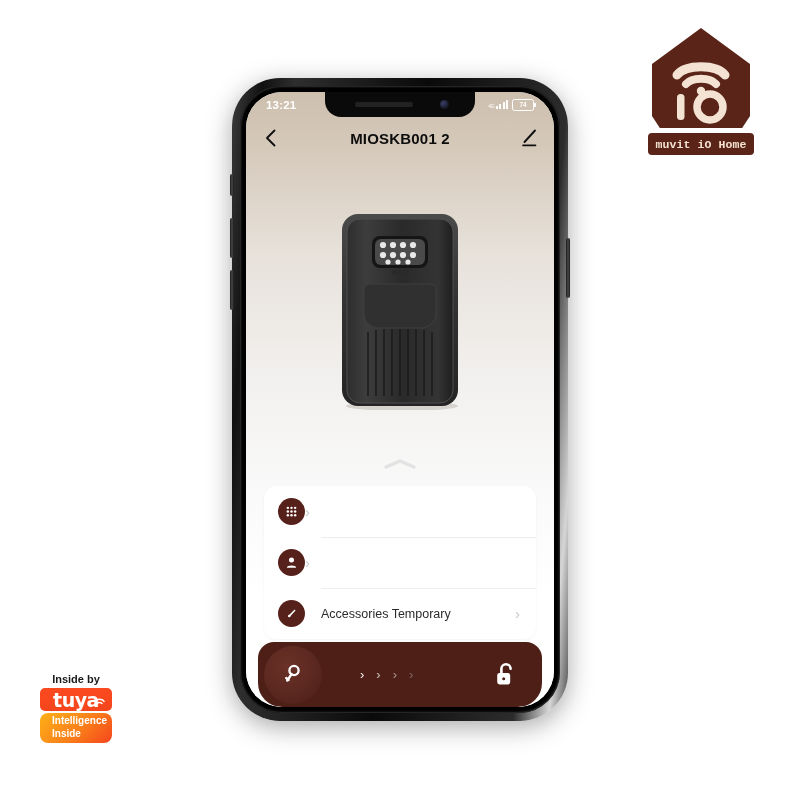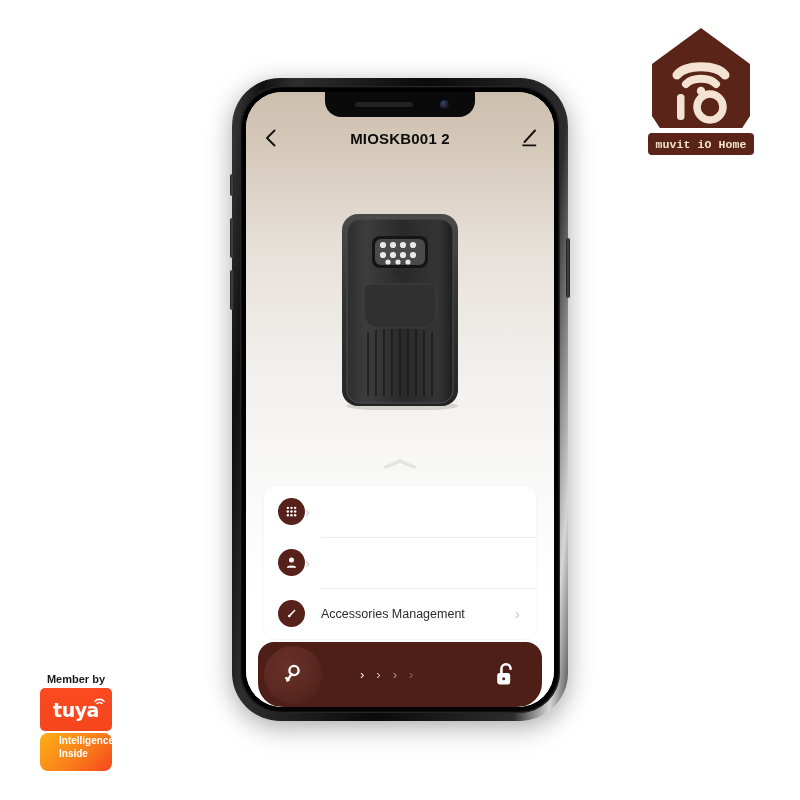--- a/index.html
+++ b/index.html
@@ -25,33 +25,33 @@
   }
   #brand-logo .plate span{
     color:#f4e3d2;font-size:11.5px;font-weight:bold;letter-spacing:.1px;
     font-family:Liberation Mono, monospace;
   }
 
   
   #tuya-badge{position:absolute;left:40px;top:673px;width:72px;height:78px;}
   #tuya-badge .pb{font-size:11px;color:#1a1a1a;text-align:center;line-height:13px;font-weight:bold;}
   #tuya-badge .tuya-box{
-    margin-top:2px;height:43px;border-radius:5px;
+    margin-top:2px;height:23px;border-radius:5px;
     background:linear-gradient(180deg,#fb4a20 0%, #f5451c 100%);
     display:flex;align-items:center;justify-content:center;position:relative;
   }
   #tuya-badge .tuya-word{
     color:#fff;font-size:19px;font-weight:bold;letter-spacing:-.5px;
     font-family:"DejaVu Sans", sans-serif;
   }
   #tuya-badge .tuya-wifi{position:absolute;right:7px;top:7px;width:11px;height:11px;}
   #tuya-badge .intel-box{
-    margin-top:2px;height:38px;border-radius:8px;
+    margin-top:2px;height:30px;border-radius:8px;
     background:linear-gradient(135deg,#fcb017 0%, #fa7f1a 55%, #f5451c 100%);
-    padding:2px 19px;box-sizing:border-box;
+    padding:2px 12px;box-sizing:border-box;
   }
   #tuya-badge .intel-box div{color:#fff;font-size:10px;line-height:12.5px;font-weight:bold;}
 
   
   #phone{
     position:absolute;left:232px;top:78px;width:336px;height:643px;
     border-radius:48px;
     background:linear-gradient(95deg,#3c3c3c 0%,#101010 8%,#2e2e2e 16%,#0a0a0a 50%,#2c2c2c 86%,#d6d6d6 95%,#4a4a4a 100%);
     box-shadow:0 6px 26px rgba(0,0,0,.34);
   }
@@ -172,21 +172,21 @@
     <circle cx="49" cy="63" r="4.2" fill="#f4e3d2"></circle>
     <rect x="25" y="66" width="7.5" height="26" rx="3.5" fill="#f4e3d2"></rect>
     <circle cx="58" cy="79" r="13" stroke="#f4e3d2" stroke-width="7.5" fill="none"></circle>
   </svg>
   <div class="plate">
     <span>muvit iO Home</span>
   </div>
 </div>
 
 <div id="tuya-badge">
-  <div class="pb">Member by</div>
+  <div class="pb">Inside by</div>
   <div class="tuya-box">
     <span class="tuya-word">tuya</span>
     <svg class="tuya-wifi" viewBox="0 0 12 12">
       <path d="M1 7 C3 4, 9 4, 11 7" stroke="#fff" stroke-width="1.6" fill="none" stroke-linecap="round"></path>
       <path d="M3.2 9.3 C4.5 7.8, 7.5 7.8, 8.8 9.3" stroke="#fff" stroke-width="1.5" fill="none" stroke-linecap="round"></path>
     </svg>
   </div>
   <div class="intel-box">
     <div>Intelligence</div>
     <div>Inside</div>
@@ -202,20 +202,37 @@
   <div class="bezel">
     <div id="screen">
 
       <div id="app"></div>
 
       <div id="notch">
         <div class="speaker"></div>
         <div class="camera"></div>
       </div>
 
+      <div id="status-bar">
+        <div class="clock">13:21</div>
+        <div class="right">
+          <div style="display:flex;align-items:flex-end;">
+            <div class="netlabel">4G</div>
+            <div class="bars">
+                <i></i>
+                <i></i>
+                <i></i>
+                <i></i>
+              </div>
+          </div>
+          <div class="battery">
+            <span>74</span>
+          </div>
+        </div>
+      </div>
 
       <div id="title-bar">
         <svg class="nav-ico" viewBox="0 0 22 22">
           <path d="M14.5 3.5 L7 11 L14.5 18.5" stroke="#111" stroke-width="1.9" fill="none" stroke-linecap="round" stroke-linejoin="round"></path>
         </svg>
         <div class="ttl">MIOSKB001 2</div>
         <svg class="nav-ico" viewBox="0 0 22 22">
           <path d="M17 3.5 L6.5 15" stroke="#111" stroke-width="1.9" fill="none" stroke-linecap="round"></path>
           <path d="M5 18.3 L17.5 18.3" stroke="#111" stroke-width="1.7" fill="none" stroke-linecap="round"></path>
         </svg>
@@ -305,21 +322,21 @@
           <div class="chev">›</div>
         </div>
 
         <div class="row">
           <div class="ic">
             <svg viewBox="0 0 16 16" width="13" height="13">
               <path d="M11.8 3.0 L13.0 4.2 L6.2 11.6 L4.0 12.4 L4.7 10.1 Z" fill="#fff"></path>
               <circle cx="5.3" cy="11.0" r="1.5" fill="#fff"></circle>
             </svg>
           </div>
-          <div class="lbl">Accessories Management</div>
+          <div class="lbl">Accessories Temporary</div>
           <div class="chev">›</div>
         </div>
 
       </div>
 
       <div id="slide-bar">
         <div id="slide-knob">
           <svg viewBox="0 0 24 24" width="24" height="24">
             <circle cx="13" cy="7.5" r="4.6" stroke="#fff" stroke-width="2.3" fill="none"></circle>
             <path d="M10.6 11 L6.2 17.6" stroke="#fff" stroke-width="2.3" stroke-linecap="round"></path>

